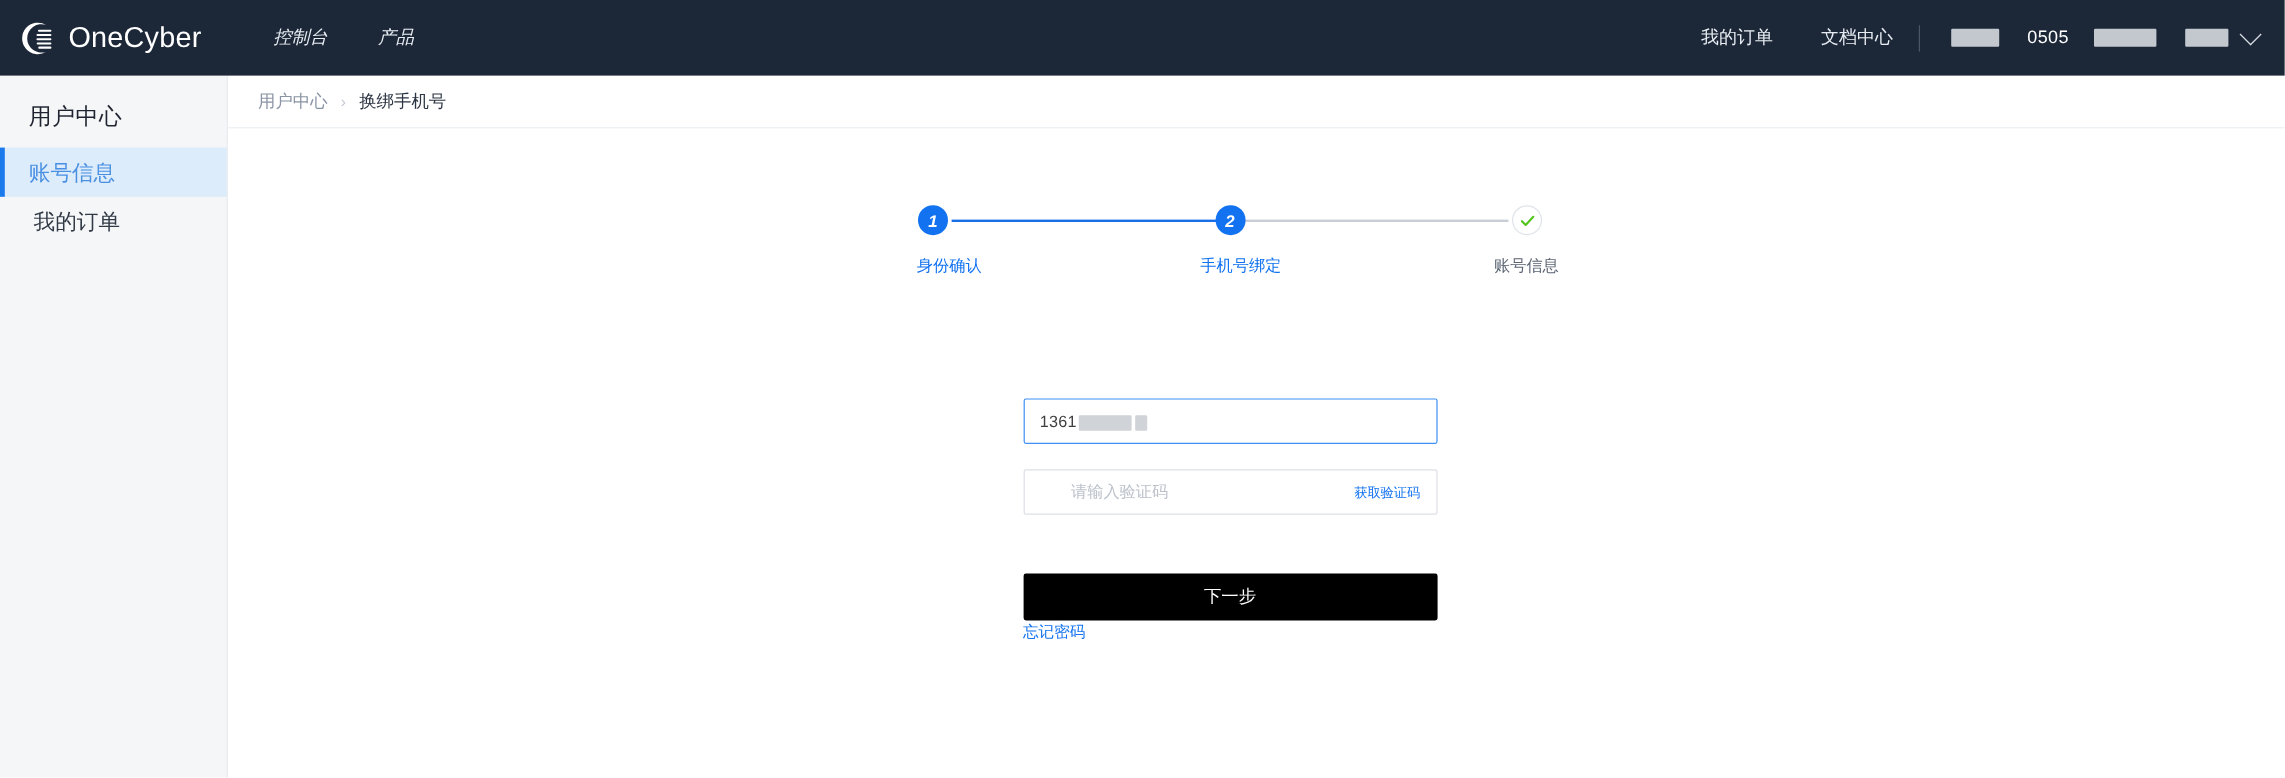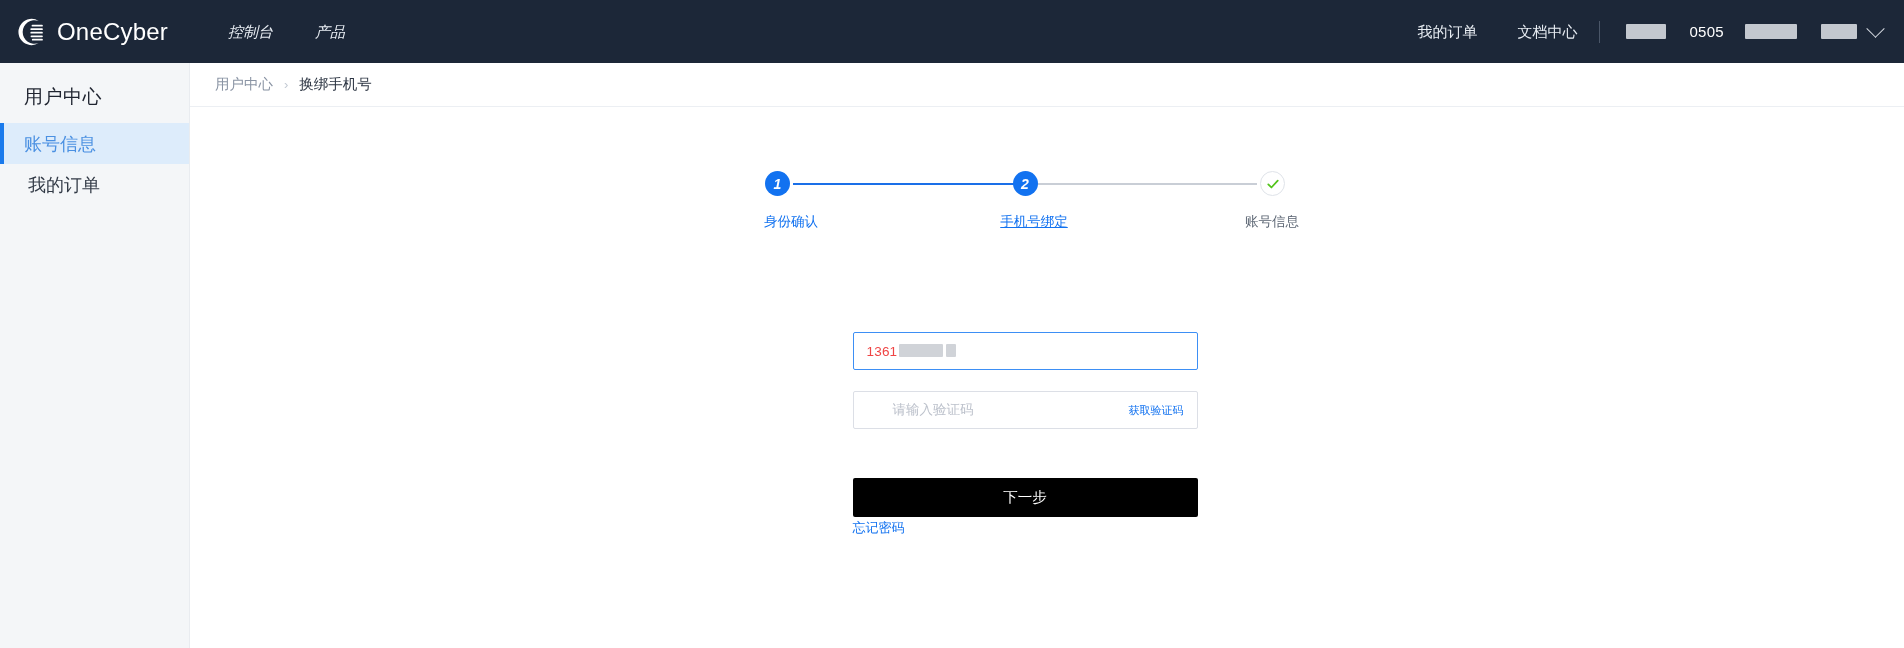--- a/index.html
+++ b/index.html
@@ -197,21 +197,21 @@
     justify-content: space-between;
     margin-top: 17px;
   }
   .slabel {
     font-size: 13.5px;
     color: #1272f0;
     width: 80px;
     text-align: center;
   }
   .slabel:nth-child(1) { margin-left: -27px; text-align: right; }
-  .slabel:nth-child(2) { margin-left: 18px; text-decoration: underline; }
+  .slabel:nth-child(2) { margin-left: 18px; }
   .slabel:nth-child(3) { color: #5a6472; margin-right: -27px; }
 
   
   .form {
     width: 345px;
     margin: 0 auto;
     transform: translateX(-22px);
     padding-top: 101px;
   }
   .field {
@@ -220,23 +220,23 @@
     border-radius: 2px;
     display: flex;
     align-items: center;
     padding: 0 13px;
     background: #ffffff;
     font-size: 13.5px;
     margin-bottom: 21px;
   }
   .field.focused { border-color: #3d8ff5; }
   .field .val {
-    color: #ef4444;
+    color: #404040;
     display: inline-flex;
-    align-items: flex-start;
+    align-items: flex-end;
     letter-spacing: .2px;
   }
   .field .ph { color: #bcc1cb; margin-left: 26px; }
   .vcode-link {
     margin-left: auto;
     color: #1272f0;
     font-size: 11px;
     cursor: pointer;
   }
   .redact.p1 { width: 44px; height: 13px; margin-left: 2px; background: #d0d3d8; }

